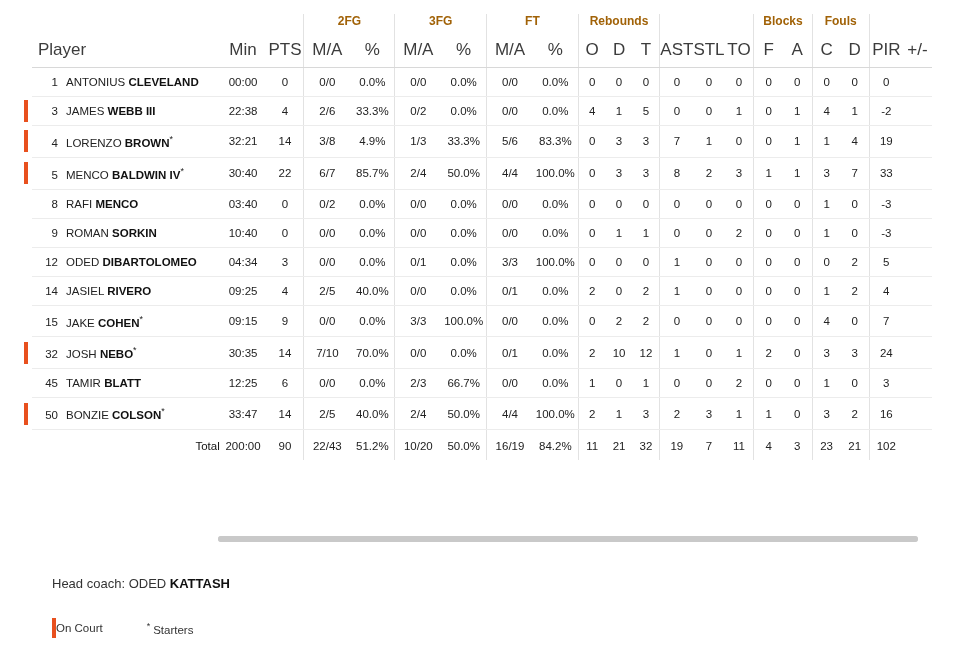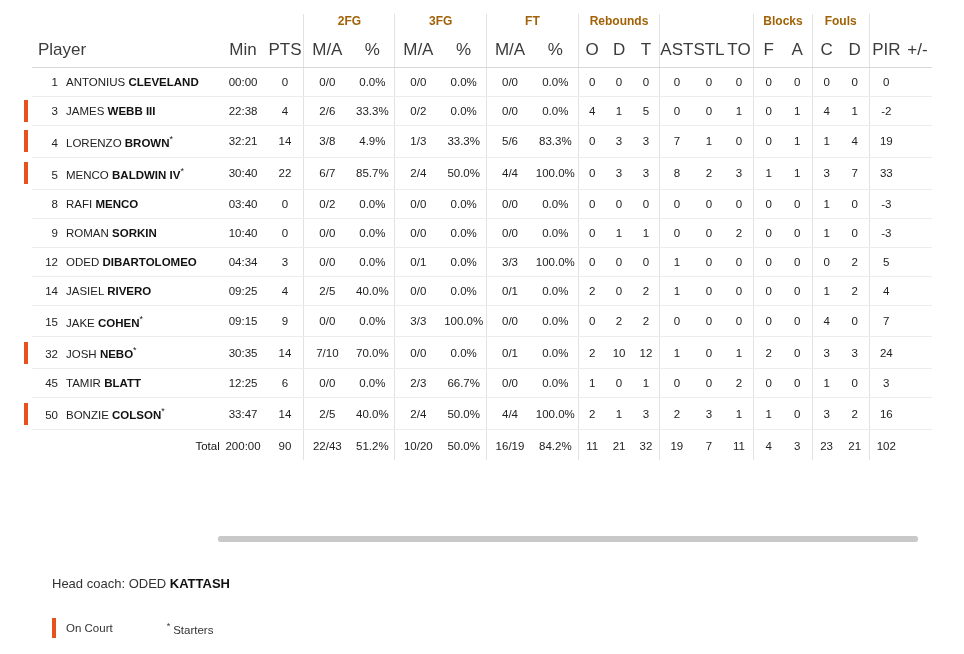--- a/index.html
+++ b/index.html
@@ -122,21 +122,20 @@
     font-size: 13px;
     color: #333;
   }
   .coach .cname { font-weight: bold; color: #111; }
 
   .legend {
     position: absolute;
     left: 52px; top: 618px;
     display: flex;
     align-items: center;
-    gap: 10px;
     font-size: 11.5px;
     color: #333;
   }
   .legend .bar {
     width: 4px; height: 20px;
     background: #e8501e;
     display: inline-block;
   }
   .legend .lbl { margin-right: 44px; }
   .legend .startmark { font-size: 9px; vertical-align: super; margin-right: 3px;}

